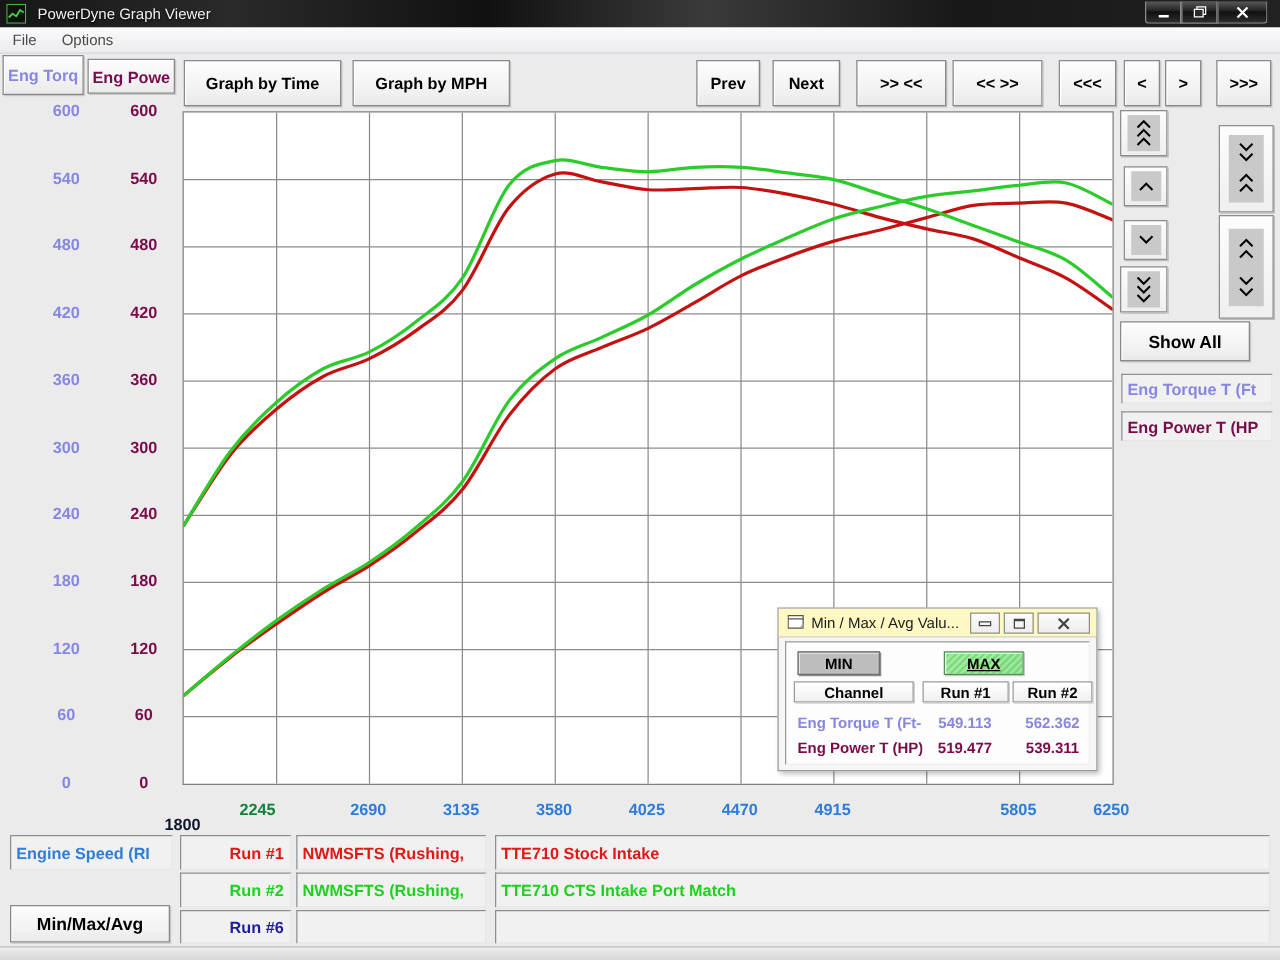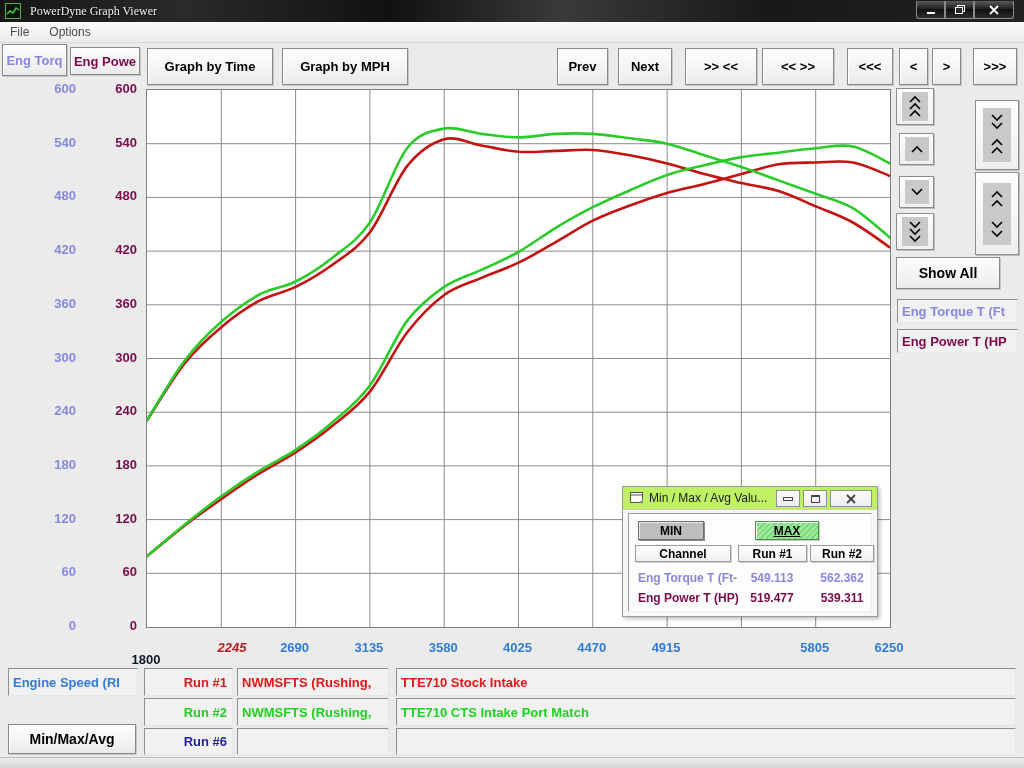--- a/index.html
+++ b/index.html
@@ -31,32 +31,32 @@
     display:flex; align-items:center; justify-content:center;
     font-weight:bold; font-size:13px; color:#000; cursor:default; white-space:nowrap; }
   .sunkbox { background:#f1f1f1; border:1px solid; border-color:#8f8f8f #e6e6e6 #e6e6e6 #8f8f8f;
     display:flex; align-items:center; font-weight:bold; font-size:13px; overflow:hidden; white-space:nowrap; }
 
   
   .plot { position:absolute; left:146px; top:89px; width:745px; height:539px;
     background:#ffffff; border:1px solid #7d7d7d; }
   .plot svg { display:block; }
   .ticklabel { position:absolute; font-weight:bold; font-size:13px; line-height:16px; }
-  .tick-right { text-align:right; }
+  .tick-right { text-align:center; }
   .tick-center { text-align:center; }
 
   
   .scrollbtn { background:linear-gradient(#fdfdfd,#efefef); border:1px solid #8d8d8d;
     box-shadow:1px 1px 0 #bdbdbd; display:flex; align-items:center; justify-content:center; }
   .scrollbtn .pad { background:#c9c9c9; display:flex; flex-direction:column; align-items:center; justify-content:center; }
 
   
   .mmwin { position:absolute; left:622px; top:486px; width:256px; height:131px;
     background:#f6f6f6; border:1px solid #9a9a9a; box-shadow:2px 2px 4px rgba(0,0,0,0.25); z-index:20; }
-  .mmtitle { position:absolute; left:0; top:0; width:100%; height:23px; background:#bef264;
+  .mmtitle { position:absolute; left:0; top:0; width:100%; height:23px; background:#fef9c3;
     border-bottom:1px solid #cfcfcf; display:flex; align-items:center; }
   .mmtitle-text { font-size:12px; color:#1a1a1a; margin-left:5px; }
   .mmbtn { position:absolute; top:3px; height:17px; background:linear-gradient(#fcfcfc,#ededed);
     border:1px solid #8f8f8f; display:flex; align-items:center; justify-content:center; }
   .mmbody { position:absolute; left:5px; top:26px; width:244px; height:99px; background:#fdfdfd;
     border:1px solid; border-color:#9a9a9a #efefef #efefef #9a9a9a; }
   .mmhdr { position:absolute; height:17px; background:linear-gradient(#ffffff,#f0f0f0); border:1px solid #9b9b9b;
     box-shadow:1px 1px 0 #d0d0d0; display:flex; align-items:center; justify-content:center;
     font-size:12px; font-weight:bold; color:#000; overflow:hidden; }
   .mmval { position:absolute; font-size:12px; font-weight:bold; text-align:center; }
@@ -71,21 +71,21 @@
 
 <div class="screen">
 
   <div class="titlebar">
     <span class="abs" style="left:5px; top:3px; width:16px; height:16px;">
       <svg width="16" height="16">
           <rect x="0.5" y="0.5" width="15" height="15" fill="#0d120d" stroke="#4fae4f"></rect>
           <polyline points="2,11 5,8 8,10 11,5 14,7" fill="none" stroke="#3fd03f" stroke-width="1.5"></polyline>
         </svg>
     </span>
-    <span class="title-text" style="margin-left:30px;font-family:Liberation Serif, serif;">PowerDyne Graph Viewer</span>
+    <span class="title-text" style="margin-left:30px;">PowerDyne Graph Viewer</span>
     <div class="winbtns">
       <div class="wbtn first">
         <svg width="12" height="10">
             <line x1="2" y1="8" x2="10" y2="8" stroke="#fff" stroke-width="2"></line>
           </svg>
       </div>
       <div class="wbtn">
         <svg width="12" height="11">
             <rect x="3.5" y="1.5" width="7" height="6" fill="none" stroke="#fff"></rect>
             <rect x="1.5" y="3.5" width="7" height="6" fill="#2a2a2a" stroke="#fff"></rect>
@@ -164,21 +164,21 @@
       <div class="ticklabel tick-right" style="left: 93px; top: 403.2px; width: 44px; color: rgb(122, 11, 74);">240</div>
       <div class="ticklabel tick-right" style="left: 30px; top: 456.9px; width: 46px; color: rgb(135, 135, 226);">180</div>
       <div class="ticklabel tick-right" style="left: 93px; top: 456.9px; width: 44px; color: rgb(122, 11, 74);">180</div>
       <div class="ticklabel tick-right" style="left: 30px; top: 510.6px; width: 46px; color: rgb(135, 135, 226);">120</div>
       <div class="ticklabel tick-right" style="left: 93px; top: 510.6px; width: 44px; color: rgb(122, 11, 74);">120</div>
       <div class="ticklabel tick-right" style="left: 30px; top: 564.3px; width: 46px; color: rgb(135, 135, 226);">60</div>
       <div class="ticklabel tick-right" style="left: 93px; top: 564.3px; width: 44px; color: rgb(122, 11, 74);">60</div>
       <div class="ticklabel tick-right" style="left: 30px; top: 618px; width: 46px; color: rgb(135, 135, 226);">0</div>
       <div class="ticklabel tick-right" style="left: 93px; top: 618px; width: 44px; color: rgb(122, 11, 74);">0</div>
       <div class="ticklabel tick-center" style="left: 116px; top: 652px; width: 60px; color: #0f172a;">1800</div>
-      <div class="ticklabel tick-center" style="left: 202px; top: 640px; width: 60px; color: #b91c1c; font-style: italic;">2245</div>
+      <div class="ticklabel tick-center" style="left: 176px; top: 640px; width: 60px; color: #15803d;">2245</div>
       <div class="ticklabel tick-center" style="left: 264.6px; top: 640px; width: 60px; color: rgb(47, 124, 217);">2690</div>
       <div class="ticklabel tick-center" style="left: 338.9px; top: 640px; width: 60px; color: rgb(47, 124, 217);">3135</div>
       <div class="ticklabel tick-center" style="left: 413.2px; top: 640px; width: 60px; color: rgb(47, 124, 217);">3580</div>
       <div class="ticklabel tick-center" style="left: 487.5px; top: 640px; width: 60px; color: rgb(47, 124, 217);">4025</div>
       <div class="ticklabel tick-center" style="left: 561.8px; top: 640px; width: 60px; color: rgb(47, 124, 217);">4470</div>
       <div class="ticklabel tick-center" style="left: 636.1px; top: 640px; width: 60px; color: rgb(47, 124, 217);">4915</div>
       <div class="ticklabel tick-center" style="left: 710.4px; top: 676px; width: 60px; color: #8b5cf6;">5360</div>
       <div class="ticklabel tick-center" style="left: 784.7px; top: 640px; width: 60px; color: rgb(47, 124, 217);">5805</div>
       <div class="ticklabel tick-center" style="left: 859px; top: 640px; width: 60px; color: rgb(47, 124, 217);">6250</div>
     </div>

